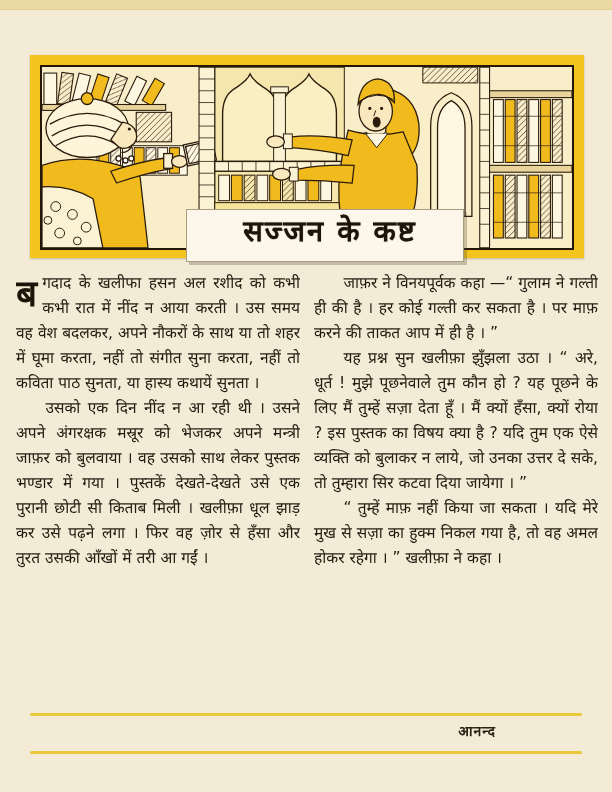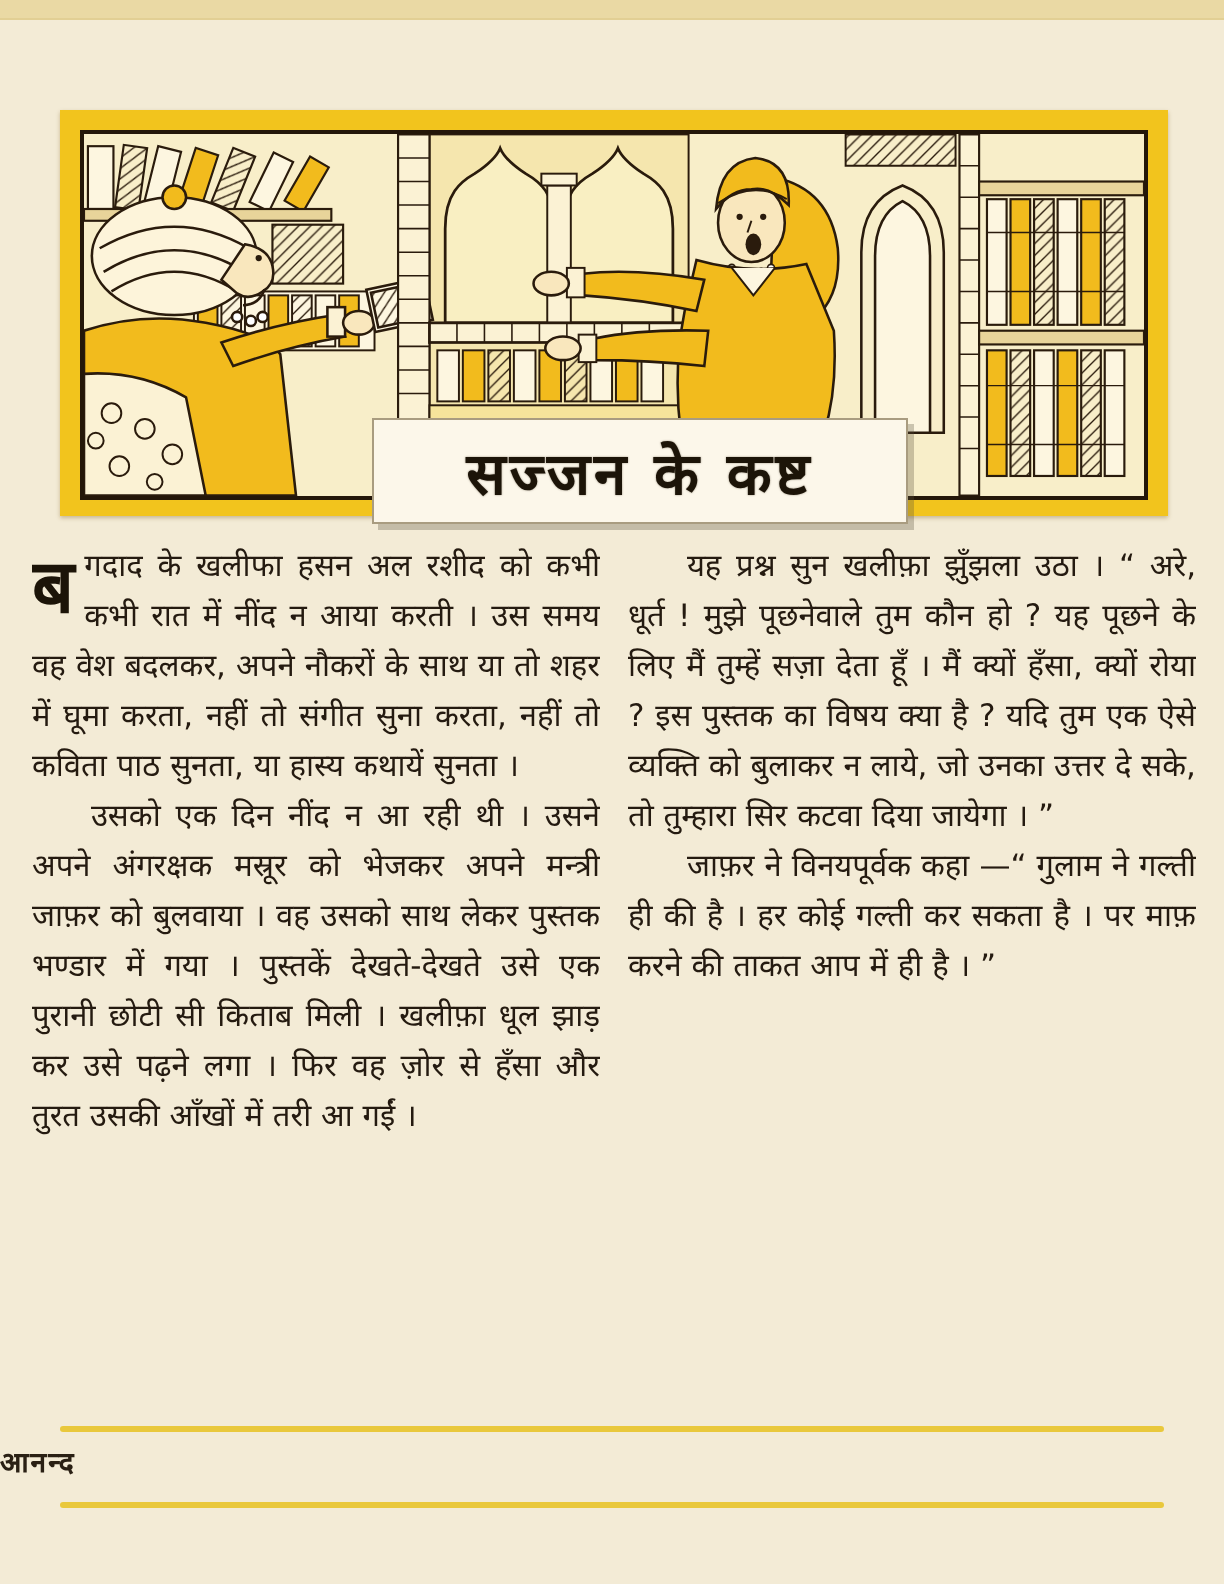--- a/index.html
+++ b/index.html
@@ -6,33 +6,33 @@
   .page{position:relative;width:612px;height:792px;margin:0 auto;overflow:hidden;
         background:#f3ebd6;font-family:"DejaVu Sans","Liberation Sans",sans-serif;color:#241a10;}
   .top-strip{position:absolute;top:0;left:0;width:612px;height:9px;background:#ead9a4;border-bottom:1px solid #e2cf94;}
   .illus-frame{position:absolute;left:30px;top:55px;width:554px;height:203px;background:#f2c41d;
                box-shadow:0 1px 2px rgba(120,90,20,.35);}
   .illus-inner{position:absolute;left:10px;top:10px;width:530px;height:181px;background:#f8eec9;
                border:2px solid #241709;overflow:hidden;}
   .illus-inner svg{display:block;width:100%;height:100%;}
   .title-plate{position:absolute;left:186px;top:209px;width:266px;height:51px;background:#fcf7ea;
                border:1px solid #a99c80;box-shadow:3px 3px 0 rgba(90,80,60,.30);
-               display:flex;align-items:center;justify-content:center;z-index:5;}
+               display:flex;align-items:flex-start;justify-content:center;z-index:5;padding-left:10px;}
   .title-plate span{font-size:29px;font-weight:bold;letter-spacing:2px;color:#1c1408;
                     text-shadow:0 0 1px rgba(40,25,5,.5);}
   .columns{position:absolute;left:16px;top:271px;width:582px;height:440px;display:flex;gap:14px;}
   .col{width:284px;height:440px;overflow:hidden;text-align:justify;
        font-size:15.5px;line-height:25px;}
   .col p{margin:0;}
   .col p.indent{text-indent:1.9em;}
   .dropcap{float:left;font-size:37px;line-height:42px;font-weight:bold;padding:2px 5px 0 0;color:#1c1408;}
   .footer-rule{position:absolute;left:30px;width:552px;height:3px;background:#e9c83c;border-radius:2px;}
   .rule-top{top:713px;}
   .rule-bottom{top:751px;}
-  .footer-label{position:absolute;left:0;top:721px;width:496px;text-align:left;
+  .footer-label{position:absolute;left:0;top:721px;width:496px;text-align:right;
                 font-size:14px;font-weight:bold;color:#2a2014;letter-spacing:1px;}
 </style>
 </head>
 <body>
 
 <div class="page">
 
   <div class="top-strip"></div>
 
   <div class="illus-frame">
@@ -187,22 +187,23 @@
   <div class="title-plate">
     <span>सज्जन के कष्ट</span>
   </div>
 
   <div class="columns">
     <div class="col">
       <p><span class="dropcap">ब</span><span>गदाद के खलीफा हसन अल रशीद को कभी कभी रात में नींद न आया करती । उस समय वह वेश बदलकर, अपने नौकरों के साथ या तो शहर में घूमा करता, नहीं तो संगीत सुना करता, नहीं तो कविता पाठ सुनता, या हास्य कथायें सुनता ।</span></p>
       <p class="indent">उसको एक दिन नींद न आ रही थी । उसने अपने अंगरक्षक मस्रूर को भेजकर अपने मन्त्री जाफ़र को बुलवाया । वह उसको साथ लेकर पुस्तक भण्डार में गया । पुस्तकें देखते-देखते उसे एक पुरानी छोटी सी किताब मिली । खलीफ़ा धूल झाड़ कर उसे पढ़ने लगा । फिर वह ज़ोर से हँसा और तुरत उसकी आँखों में तरी आ गईं ।</p>
     </div>
     <div class="col">
+      <p class="indent">जाफ़र ने विनयपूर्वक कहा —“ गुलाम ने गल्ती ही की है । हर कोई गल्ती कर सकता है । पर माफ़ करने की ताकत आप में ही है । ”</p>
       <p class="indent">यह प्रश्न सुन खलीफ़ा झुँझला उठा । “ अरे, धूर्त ! मुझे पूछनेवाले तुम कौन हो ? यह पूछने के लिए मैं तुम्हें सज़ा देता हूँ । मैं क्यों हँसा, क्यों रोया ? इस पुस्तक का विषय क्या है ? यदि तुम एक ऐसे व्यक्ति को बुलाकर न लाये, जो उनका उत्तर दे सके, तो तुम्हारा सिर कटवा दिया जायेगा । ”</p>
-      <p class="indent">जाफ़र ने विनयपूर्वक कहा —“ गुलाम ने गल्ती ही की है । हर कोई गल्ती कर सकता है । पर माफ़ करने की ताकत आप में ही है । ”</p>
+      <p class="indent">“ तुम्हें माफ़ नहीं किया जा सकता । यदि मेरे मुख से सज़ा का हुक्म निकल गया है, तो वह अमल होकर रहेगा । ” खलीफ़ा ने कहा ।</p>
     </div>
   </div>
 
   <div class="footer-rule rule-top"></div>
   <div class="footer-label">आनन्द</div>
   <div class="footer-rule rule-bottom"></div>
 
 </div>
 
 </body></html>

